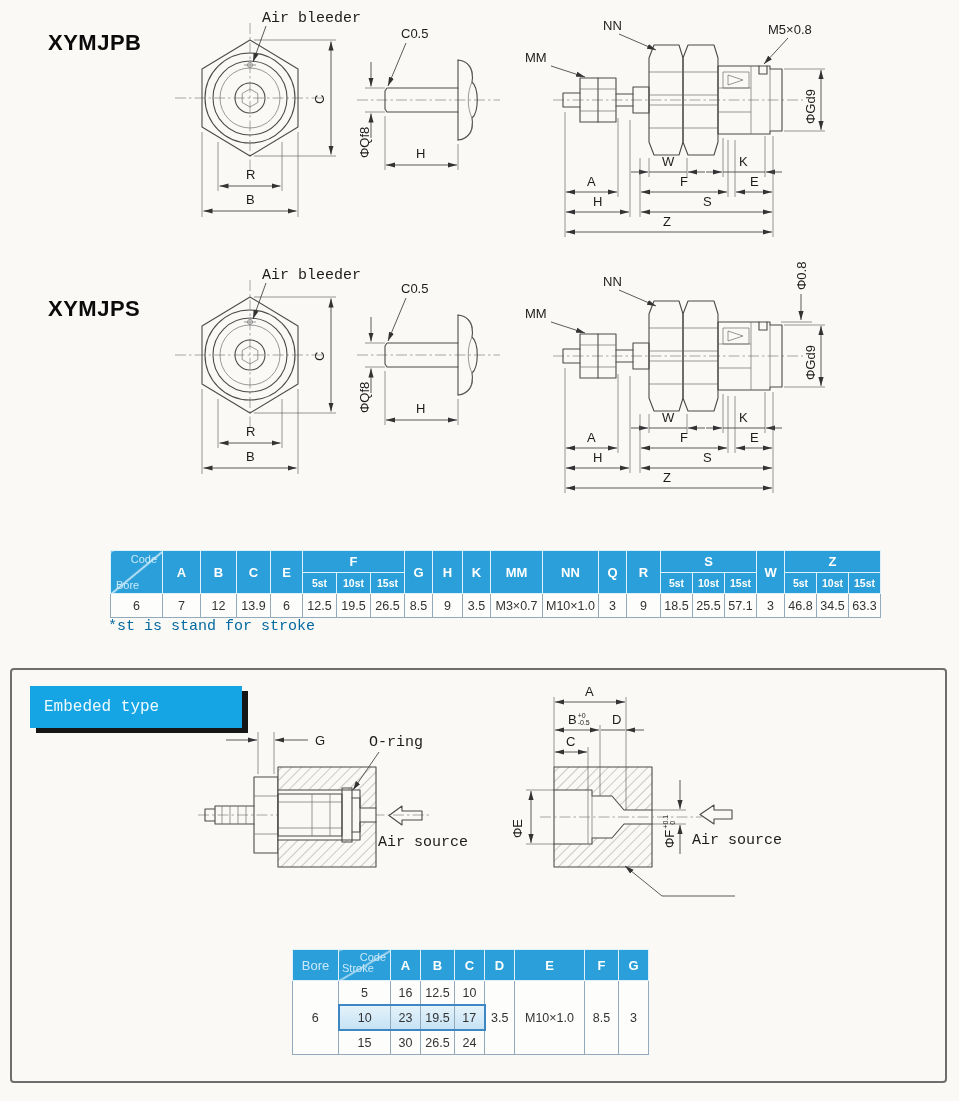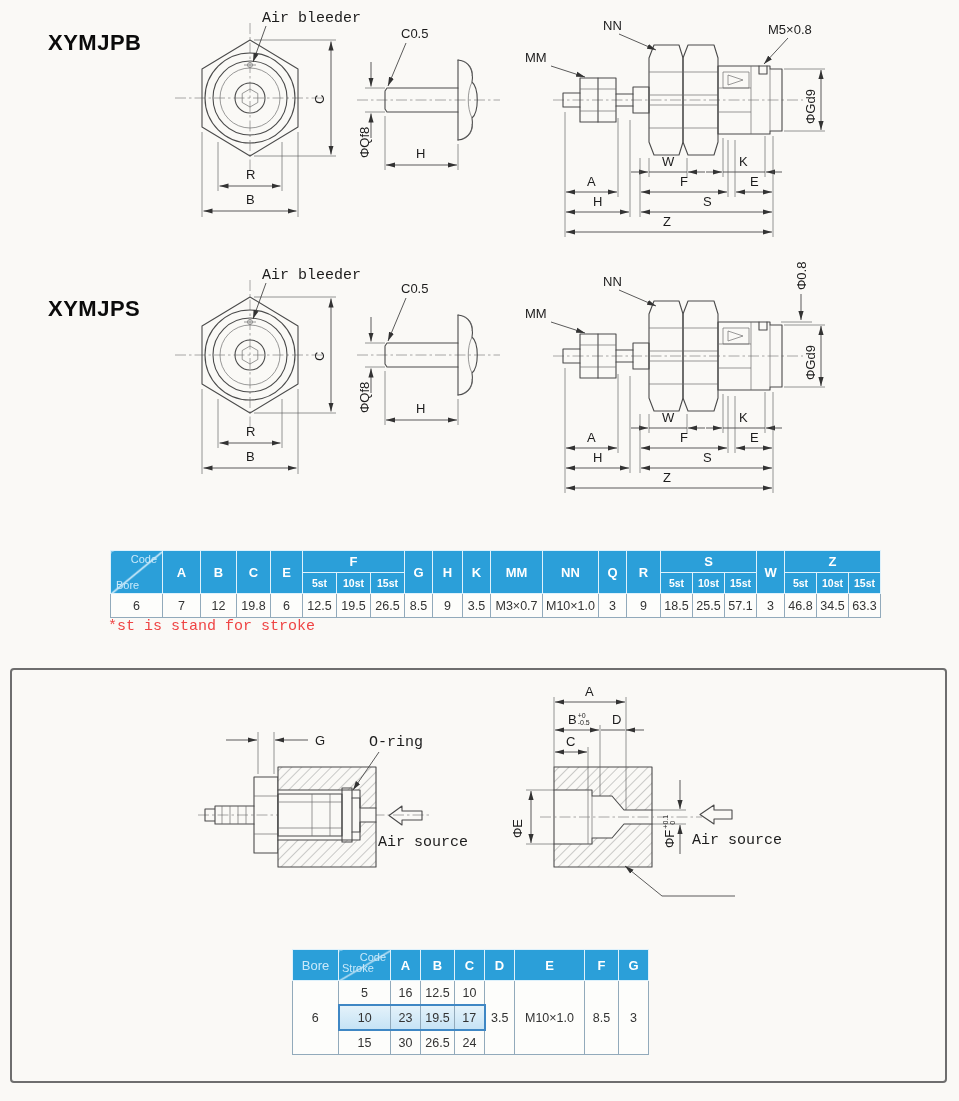--- a/index.html
+++ b/index.html
@@ -24,21 +24,21 @@
          table-layout:fixed;border:1.5px solid #4a4a4a;}
   .t1tbl th{background:#2b9fd9;color:#fff;font:bold 13px "Liberation Sans",sans-serif;
          border:1px solid #def1fb;padding:0;text-align:center;height:21px;}
   .t1tbl th.sub{font:bold 10.5px "Liberation Sans",sans-serif;height:20px;}
   .t1tbl td{background:#fdfdfb;color:#333;font:12.5px "Liberation Sans",sans-serif;
          border:1px solid #92aabb;padding:0;text-align:center;height:23px;}
   th.diag{position:relative;background:
      linear-gradient(to bottom right,rgba(0,0,0,0) 48.5%,#d6eefb 49.5%,#d6eefb 51%,rgba(0,0,0,0) 52%),#2b9fd9;}
   th.diag .dc{position:absolute;top:2px;right:5px;color:#c9e9fa;font:11px "Liberation Sans",sans-serif;}
   th.diag .db{position:absolute;bottom:2px;left:5px;color:#c9e9fa;font:11px "Liberation Sans",sans-serif;}
-  .note{position:absolute;left:108px;top:618px;font:15px "Liberation Mono",monospace;color:#ef4444;}
+  .note{position:absolute;left:108px;top:618px;font:15px "Liberation Mono",monospace;color:#0369a1;}
 
   
   .embox{position:absolute;left:10px;top:668px;width:933px;height:411px;
          border:2px solid #6e6e6e;border-radius:4px;background:#faf9f6;}
   .banner{position:absolute;left:18px;top:16px;width:212px;height:42px;background:#16a5e4;
          box-shadow:6px 5px 0 0 #161616;color:#eefaff;font:16px "Liberation Mono",monospace;
          line-height:42px;padding-left:14px;box-sizing:border-box;}
   .emart{position:absolute;left:0;top:0;}
 
   
@@ -244,21 +244,21 @@
         <th class="sub">5st</th>
         <th class="sub">10st</th>
         <th class="sub">15st</th>
       </tr>
     </thead>
     <tbody>
       <tr>
         <td>6</td>
         <td>7</td>
         <td>12</td>
-        <td>19.8</td>
+        <td>13.9</td>
         <td>6</td>
         <td>12.5</td>
         <td>19.5</td>
         <td>26.5</td>
         <td>8.5</td>
         <td>9</td>
         <td>3.5</td>
         <td>M3×0.7</td>
         <td>M10×1.0</td>
         <td>3</td>
@@ -270,20 +270,21 @@
         <td>46.8</td>
         <td>34.5</td>
         <td>63.3</td>
       </tr>
     </tbody>
   </table>
 
   <div class="note">*st is stand for stroke</div>
 
   <div class="embox">
+    <div class="banner">Embeded type</div>
 
     <svg class="emart" width="933" height="411" viewBox="0 0 933 411">
 
       <g>
         <path class="cl" d="M186,145 H420"></path>
         <path class="ln" d="M193,139 H203 M193,151 H203 M193,139 V151 M203,136 H242 M203,154 H242 M203,136 V154"></path>
         <path class="thin" d="M210,136 V154 M218,136 V154 M226,136 V154 M234,136 V154"></path>
         <rect class="ln" x="242" y="107" width="24" height="76"></rect>
         <path class="thin" d="M242,126 H266 M242,164 H266"></path>
         <rect x="266" y="97" width="98" height="100" fill="url(#hatch)"></rect>

